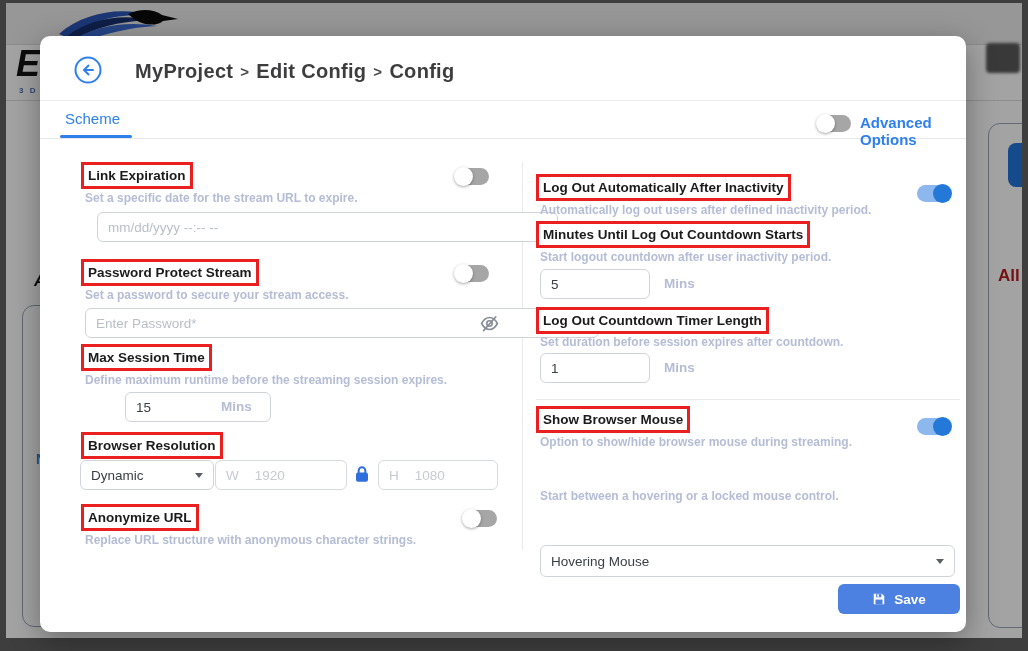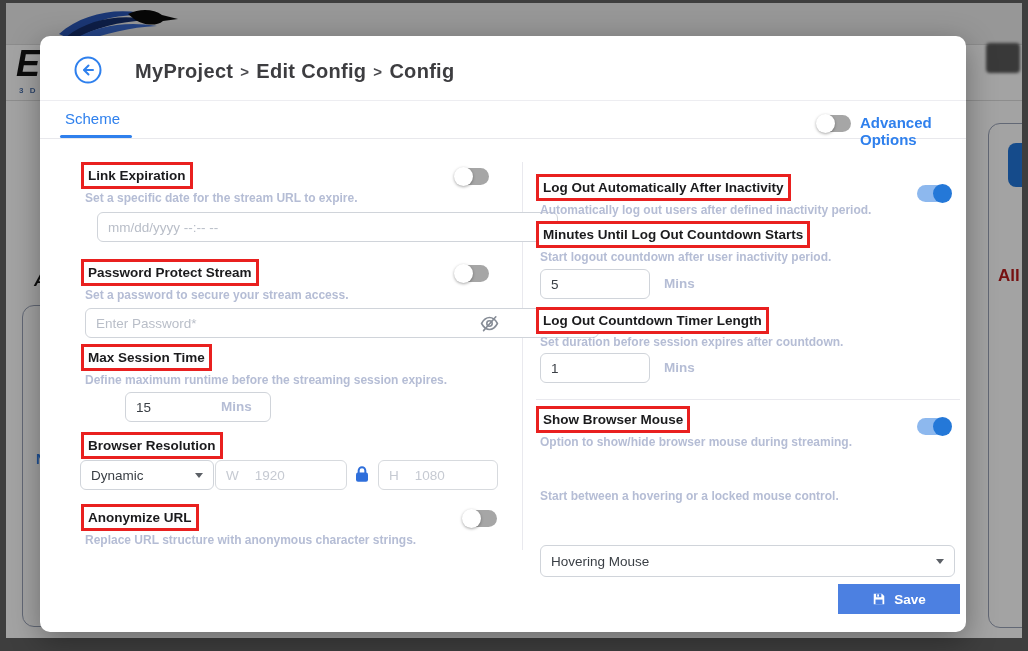--- a/index.html
+++ b/index.html
@@ -59,21 +59,21 @@
   .select-box span.val { font-size:13.5px; color:#3a3f45; }
   .caret { width:0; height:0; border-left:4px solid transparent; border-right:4px solid transparent; border-top:5px solid #5c6066; }
   .dim-box { position:absolute; height:30px; border:1px solid #d7dade; border-radius:6px; background:#fff;
       display:flex; align-items:center; gap:16px; padding:0 10px; }
   .dim-box span { font-size:13.5px; color:#c6cad2; }
   .eye-btn { position:absolute; background:none; border:none; cursor:pointer; padding:0; }
   .lock-btn { position:absolute; background:none; border:none; cursor:pointer; padding:0; }
   .v-divider { position:absolute; left:482px; top:126px; width:1px; height:388px; background:#e9e9ee; }
   .h-divider { position:absolute; left:496px; top:363px; width:424px; height:1px; background:#e9e9ee; }
   .save-btn { position:absolute; left:798px; top:548px; width:122px; height:30px; background:#4c80e1; border:none;
-      border-radius:0; color:#fff; font-family:"Liberation Sans",sans-serif; font-size:13.5px; font-weight:700;
+      border-radius:6px; color:#fff; font-family:"Liberation Sans",sans-serif; font-size:13.5px; font-weight:700;
       cursor:pointer; display:flex; align-items:center; justify-content:center; gap:8px; }
 </style>
 </head>
 <body>
 
 <div id="viewport">
 
   <div id="page">
     <div class="topbar">
       <svg class="logo-svg" width="125" height="40" viewBox="0 0 125 40">

